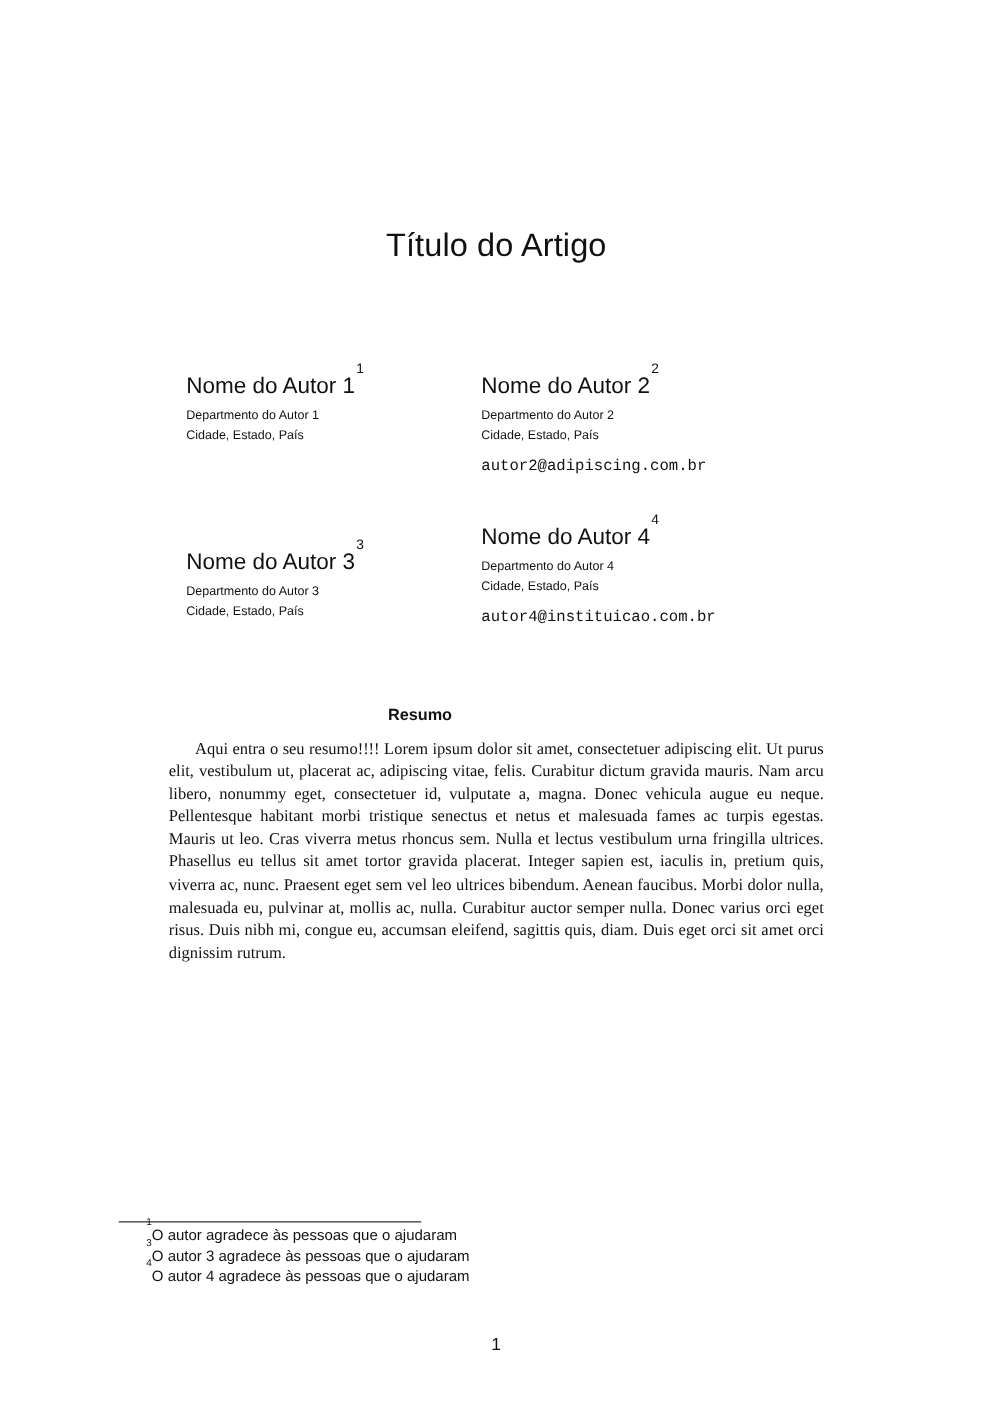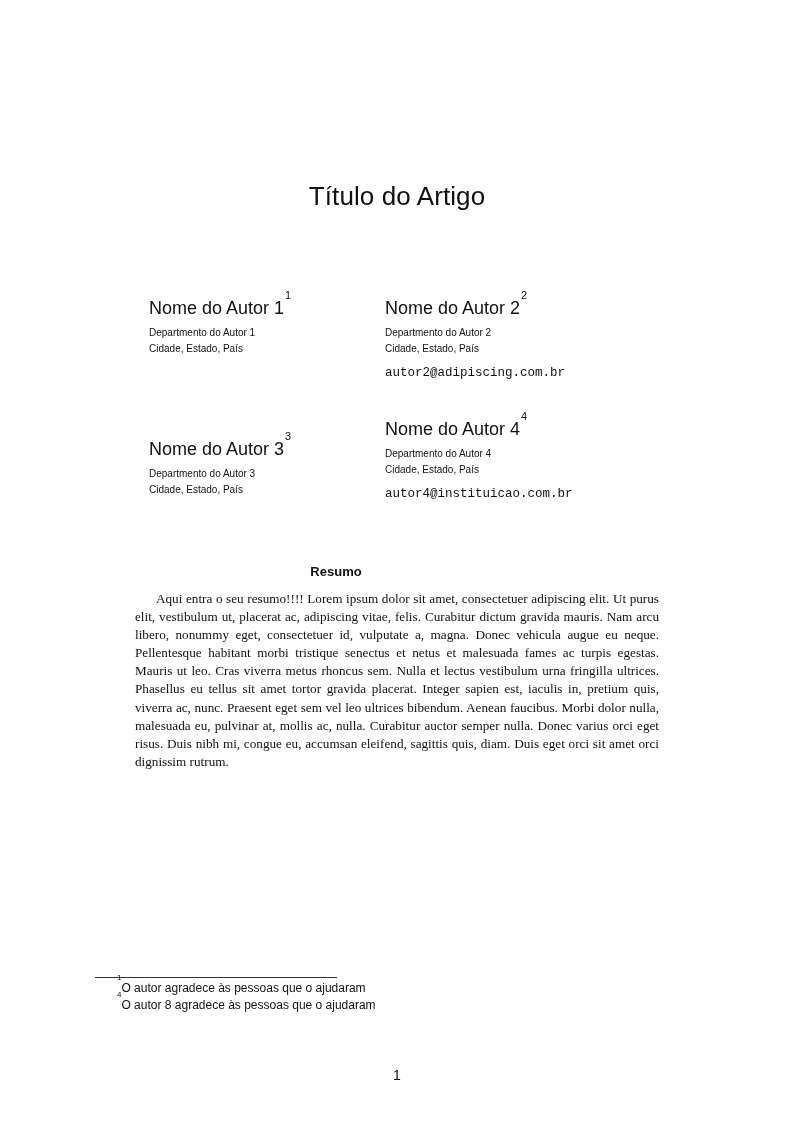--- a/index.html
+++ b/index.html
@@ -154,17 +154,18 @@
     <div class="city">Cidade, Estado, País</div>
     <div class="email">autor4@instituicao.com.br</div>
   </div>
 
   <h2 class="abstract-heading">Resumo</h2>
   <p class="abstract-body" lang="pt">Aqui entra o seu resumo!!!! Lorem ipsum dolor sit amet, consectetuer adipiscing elit. Ut purus elit, vestibulum ut, placerat ac, adipiscing vitae, felis. Curabitur dictum gravida mauris. Nam arcu libero, nonummy eget, consectetuer id, vulputate a, magna. Donec vehicula augue eu neque. Pellentesque habitant morbi tristique senectus et netus et malesuada fames ac turpis egestas. Mauris ut leo. Cras viverra metus rhoncus sem. Nulla et lectus vestibulum urna fringilla ultrices. Phasellus eu tellus sit amet tortor gravida placerat. Integer sapien est, iaculis in, pretium quis, viverra ac, nunc. Praesent eget sem vel leo ultrices bibendum. Aenean faucibus. Morbi dolor nulla, malesuada eu, pulvinar at, mollis ac, nulla. Curabitur auctor semper nulla. Donec varius orci eget risus. Duis nibh mi, congue eu, accumsan eleifend, sagittis quis, diam. Duis eget orci sit amet orci dignissim rutrum.</p>
 
   <div class="footnote-rule"></div>
   <div class="footnotes">
     <div class="footnote"><sup>1</sup><span>O autor agradece às pessoas que o ajudaram</span></div>
-    <div class="footnote"><sup>4</sup><span>O autor 8 agradece às pessoas que o ajudaram</span></div>
+    <div class="footnote"><sup>3</sup><span>O autor 3 agradece às pessoas que o ajudaram</span></div>
+    <div class="footnote"><sup>4</sup><span>O autor 4 agradece às pessoas que o ajudaram</span></div>
   </div>
 
   <div class="page-number">1</div>
 </div>
 
 </body></html>

